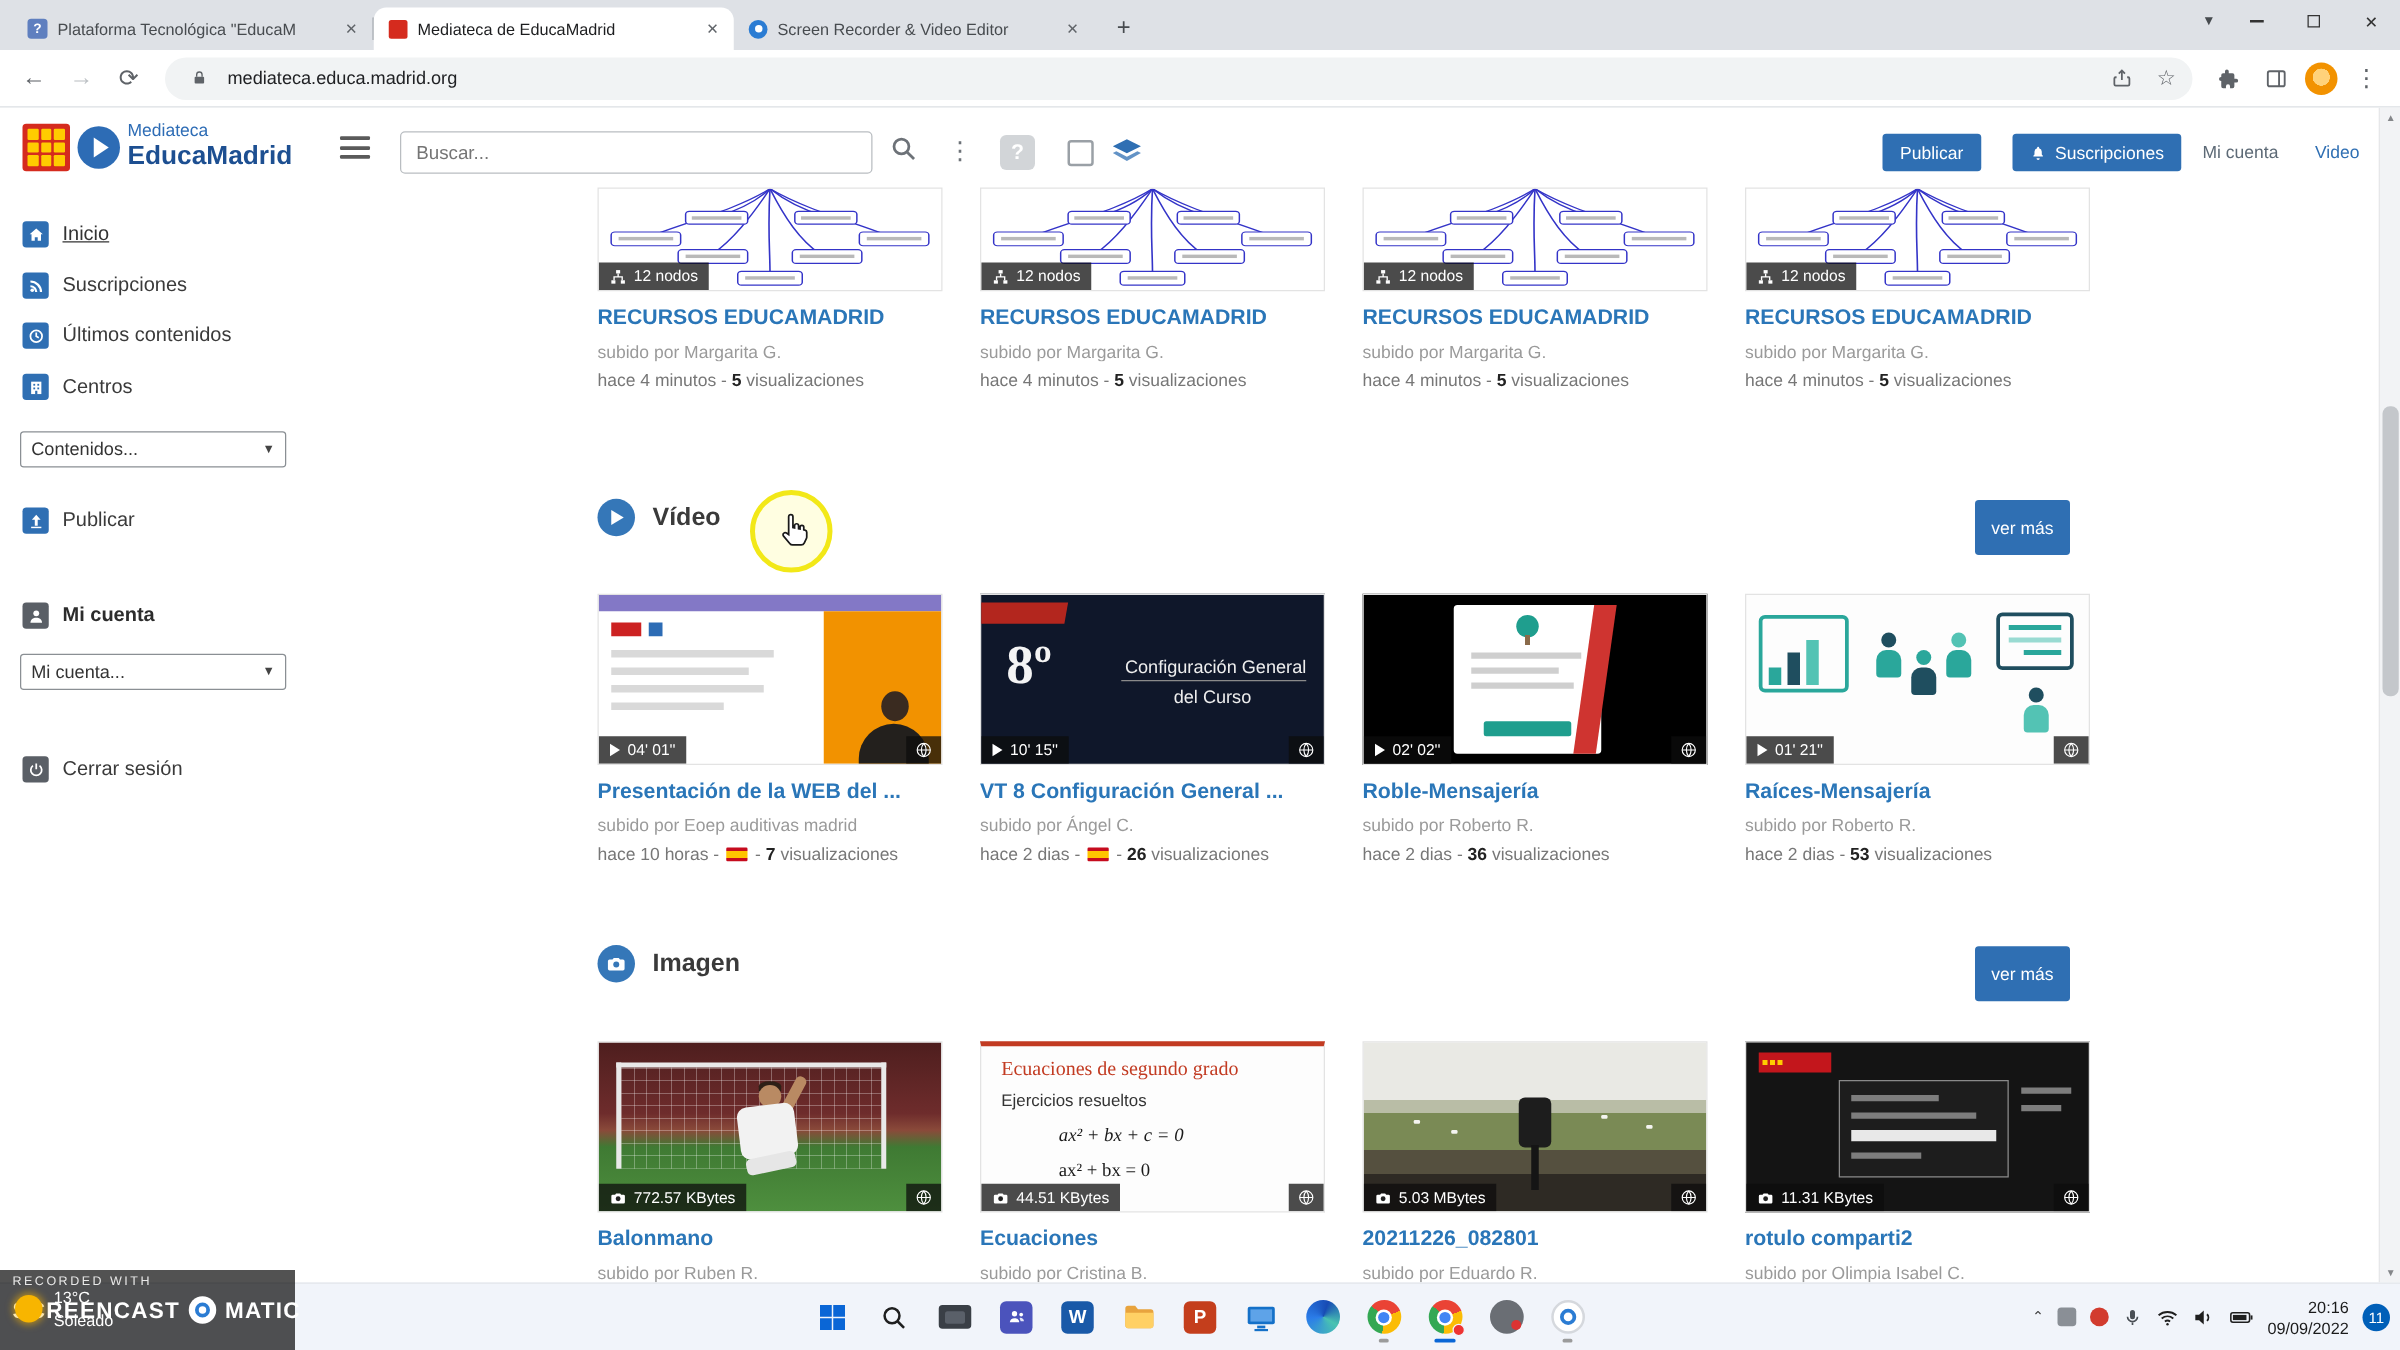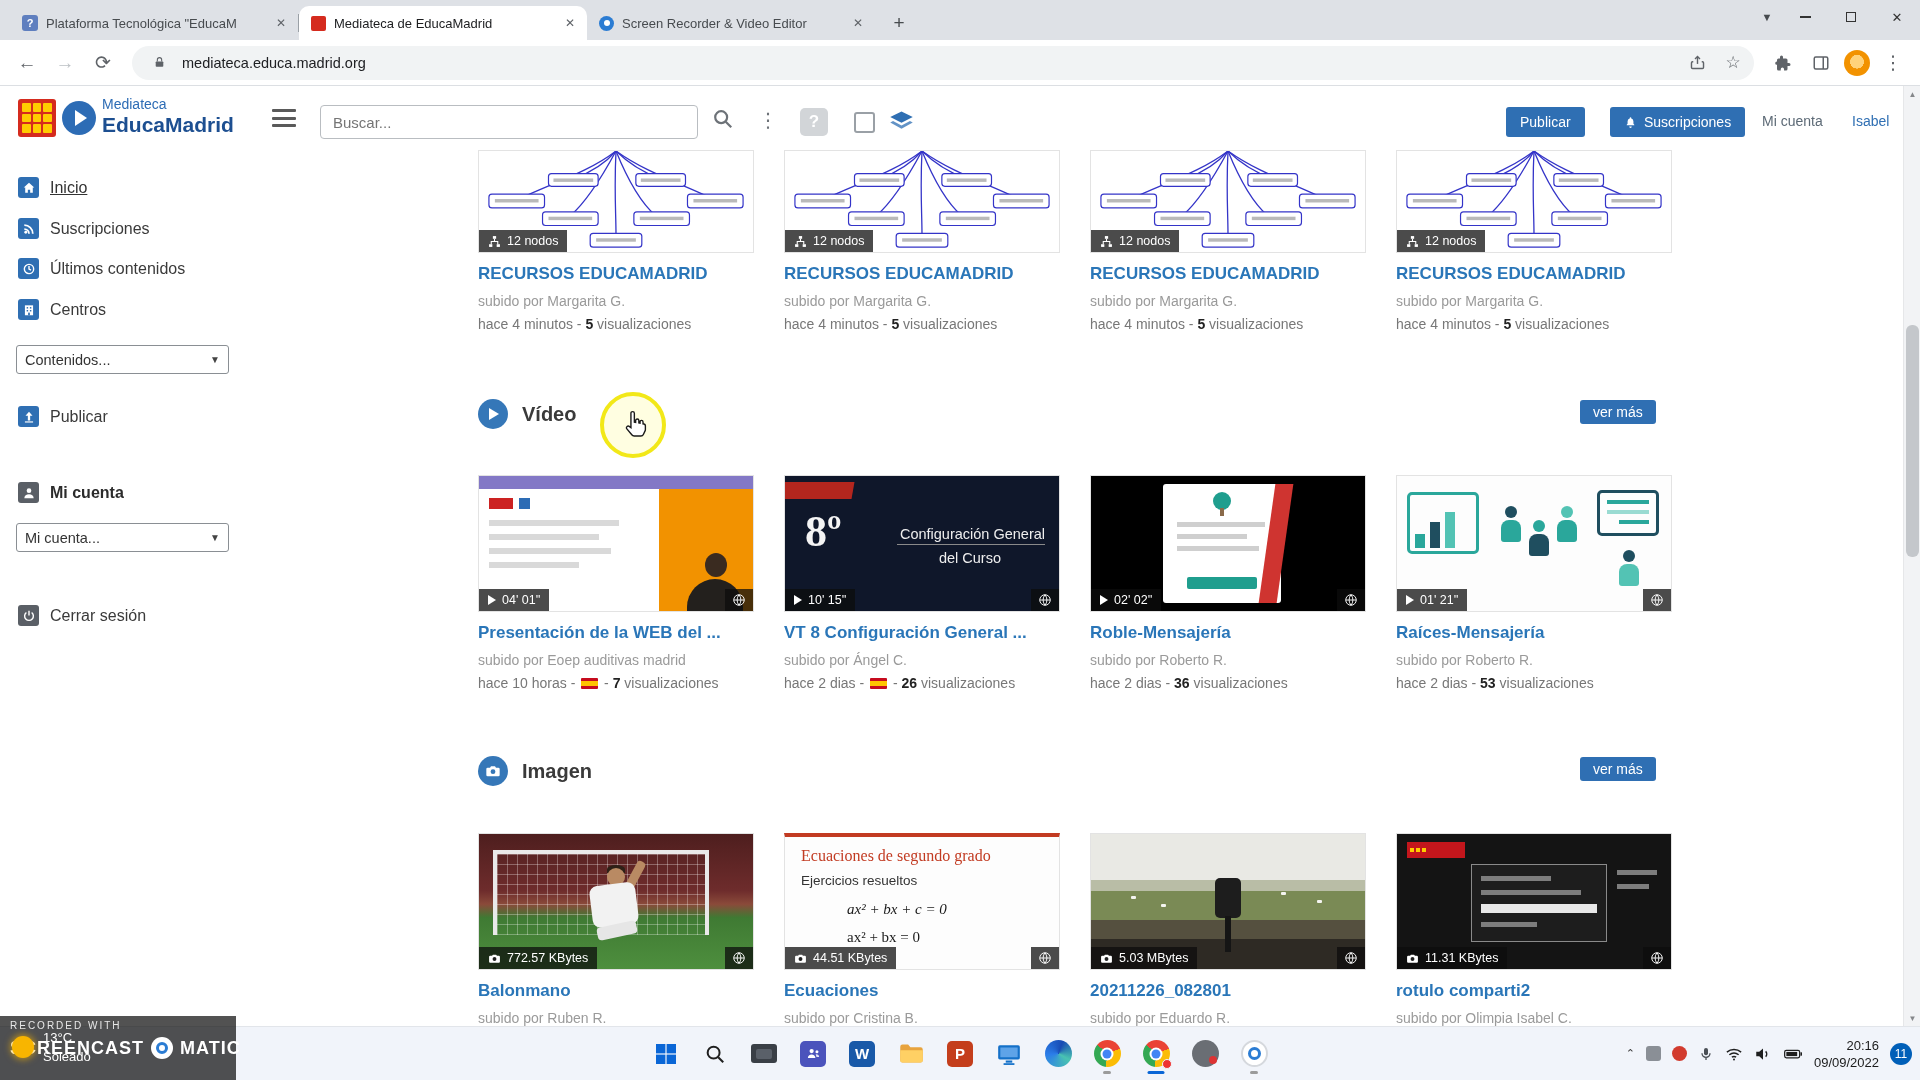--- a/index.html
+++ b/index.html
@@ -63,26 +63,26 @@
 .side-item.current .lbl{text-decoration:underline;color:#333}
 .side-item.bold .lbl{font-weight:bold;color:#2c2c2c}
 .select{position:absolute;left:16px;width:213px;height:29px;border:1px solid #8a8f94;border-radius:3px;background:#fff;display:flex;align-items:center;justify-content:space-between;padding:0 8px;font-size:14.5px;color:#333;cursor:pointer}
 .select .chev{font-size:10px;color:#444}
 
 
 .sec{position:absolute;display:flex;align-items:center;gap:14px}
 .sec-ic{width:30px;height:30px;border-radius:50%;background:#3577b8;display:flex;align-items:center;justify-content:center;flex:none}
 .sec-ic .tri{width:0;height:0;border-left:10px solid #fff;border-top:6.5px solid transparent;border-bottom:6.5px solid transparent;margin-left:2px}
 .sec-title{font-size:20px;font-weight:bold;color:#3a3a3a}
-.vermas{position:absolute;background:#2f6fb3;color:#fff;font-size:14px;border:none;border-radius:3px;padding:4px 13px;font-family:"Liberation Sans",sans-serif;cursor:pointer}
+.vermas{position:absolute;background:#2f6fb3;color:#fff;font-size:14px;border:none;border-radius:3px;padding:14px 13px;font-family:"Liberation Sans",sans-serif;cursor:pointer}
 
 
 .card{position:absolute;width:276px}
 .thumb{position:relative;width:276px;overflow:hidden;border:1px solid #e3e3e3;background:#fff}
-.thumb.h103{height:103px}
+.thumb.h103{height:83px}
 .thumb.h137{height:137px}
 .c-title{margin-top:11px;font-size:17px;font-weight:bold;color:#2a76b8;white-space:nowrap;overflow:hidden;cursor:pointer}
 .c-up{margin-top:9px;font-size:14px;color:#9a9a9a;white-space:nowrap;overflow:hidden}
 .c-meta{margin-top:7px;font-size:14px;color:#777;white-space:nowrap}
 .c-meta b{color:#222}
 .flag{display:inline-block;width:17px;height:11px;background:linear-gradient(180deg,#c60b1e 0 25%,#ffc400 25% 75%,#c60b1e 75% 100%);vertical-align:-1px;margin:0 2px;border-radius:1px}
 .badge{position:absolute;bottom:0;display:flex;align-items:center;gap:6px;background:rgba(12,12,12,.74);color:#fff;font-size:12.5px;padding:4px 9px;z-index:3}
 .badge.bl{left:0}
 .badge.br{right:0;padding:4px 7px}
 .play-tri{width:0;height:0;border-left:8px solid #fff;border-top:5px solid transparent;border-bottom:5px solid transparent}
@@ -315,21 +315,21 @@
     <button class="btn-blue" style="left:1506px">
         <span>Publicar</span>
       </button>
     <button class="btn-blue" style="left:1610px">
       <svg width="13" height="13" viewBox="0 0 24 24" fill="#fff">
           <path d="M12 22a2.4 2.4 0 0 0 2.4-2.4H9.6A2.4 2.4 0 0 0 12 22zm7-5v-1l-1.6-1.9V10a5.4 5.4 0 0 0-3.9-5.2V4a1.5 1.5 0 1 0-3 0v.8A5.4 5.4 0 0 0 6.6 10v4.1L5 16v1z"></path>
         </svg>
       <span>Suscripciones</span>
     </button>
     <a class="hd-link" style="left:1762px;color:#5d6a76">Mi cuenta</a>
-    <a class="hd-link" style="left:1852px;color:#2f6fb3">Isabel</a>
+    <a class="hd-link" style="left:1852px;color:#2f6fb3">Video</a>
   </div>
 
   <div class="side-item current" style="top:91px">
     <span class="side-ic">
         <svg width="14" height="14" viewBox="0 0 24 24">
           <path d="M12 3 3 11h2.5v9H10v-5h4v5h4.5v-9H21z" fill="#fff"></path>
         </svg>
       </span>
     <span class="lbl">Inicio</span>
   </div>

